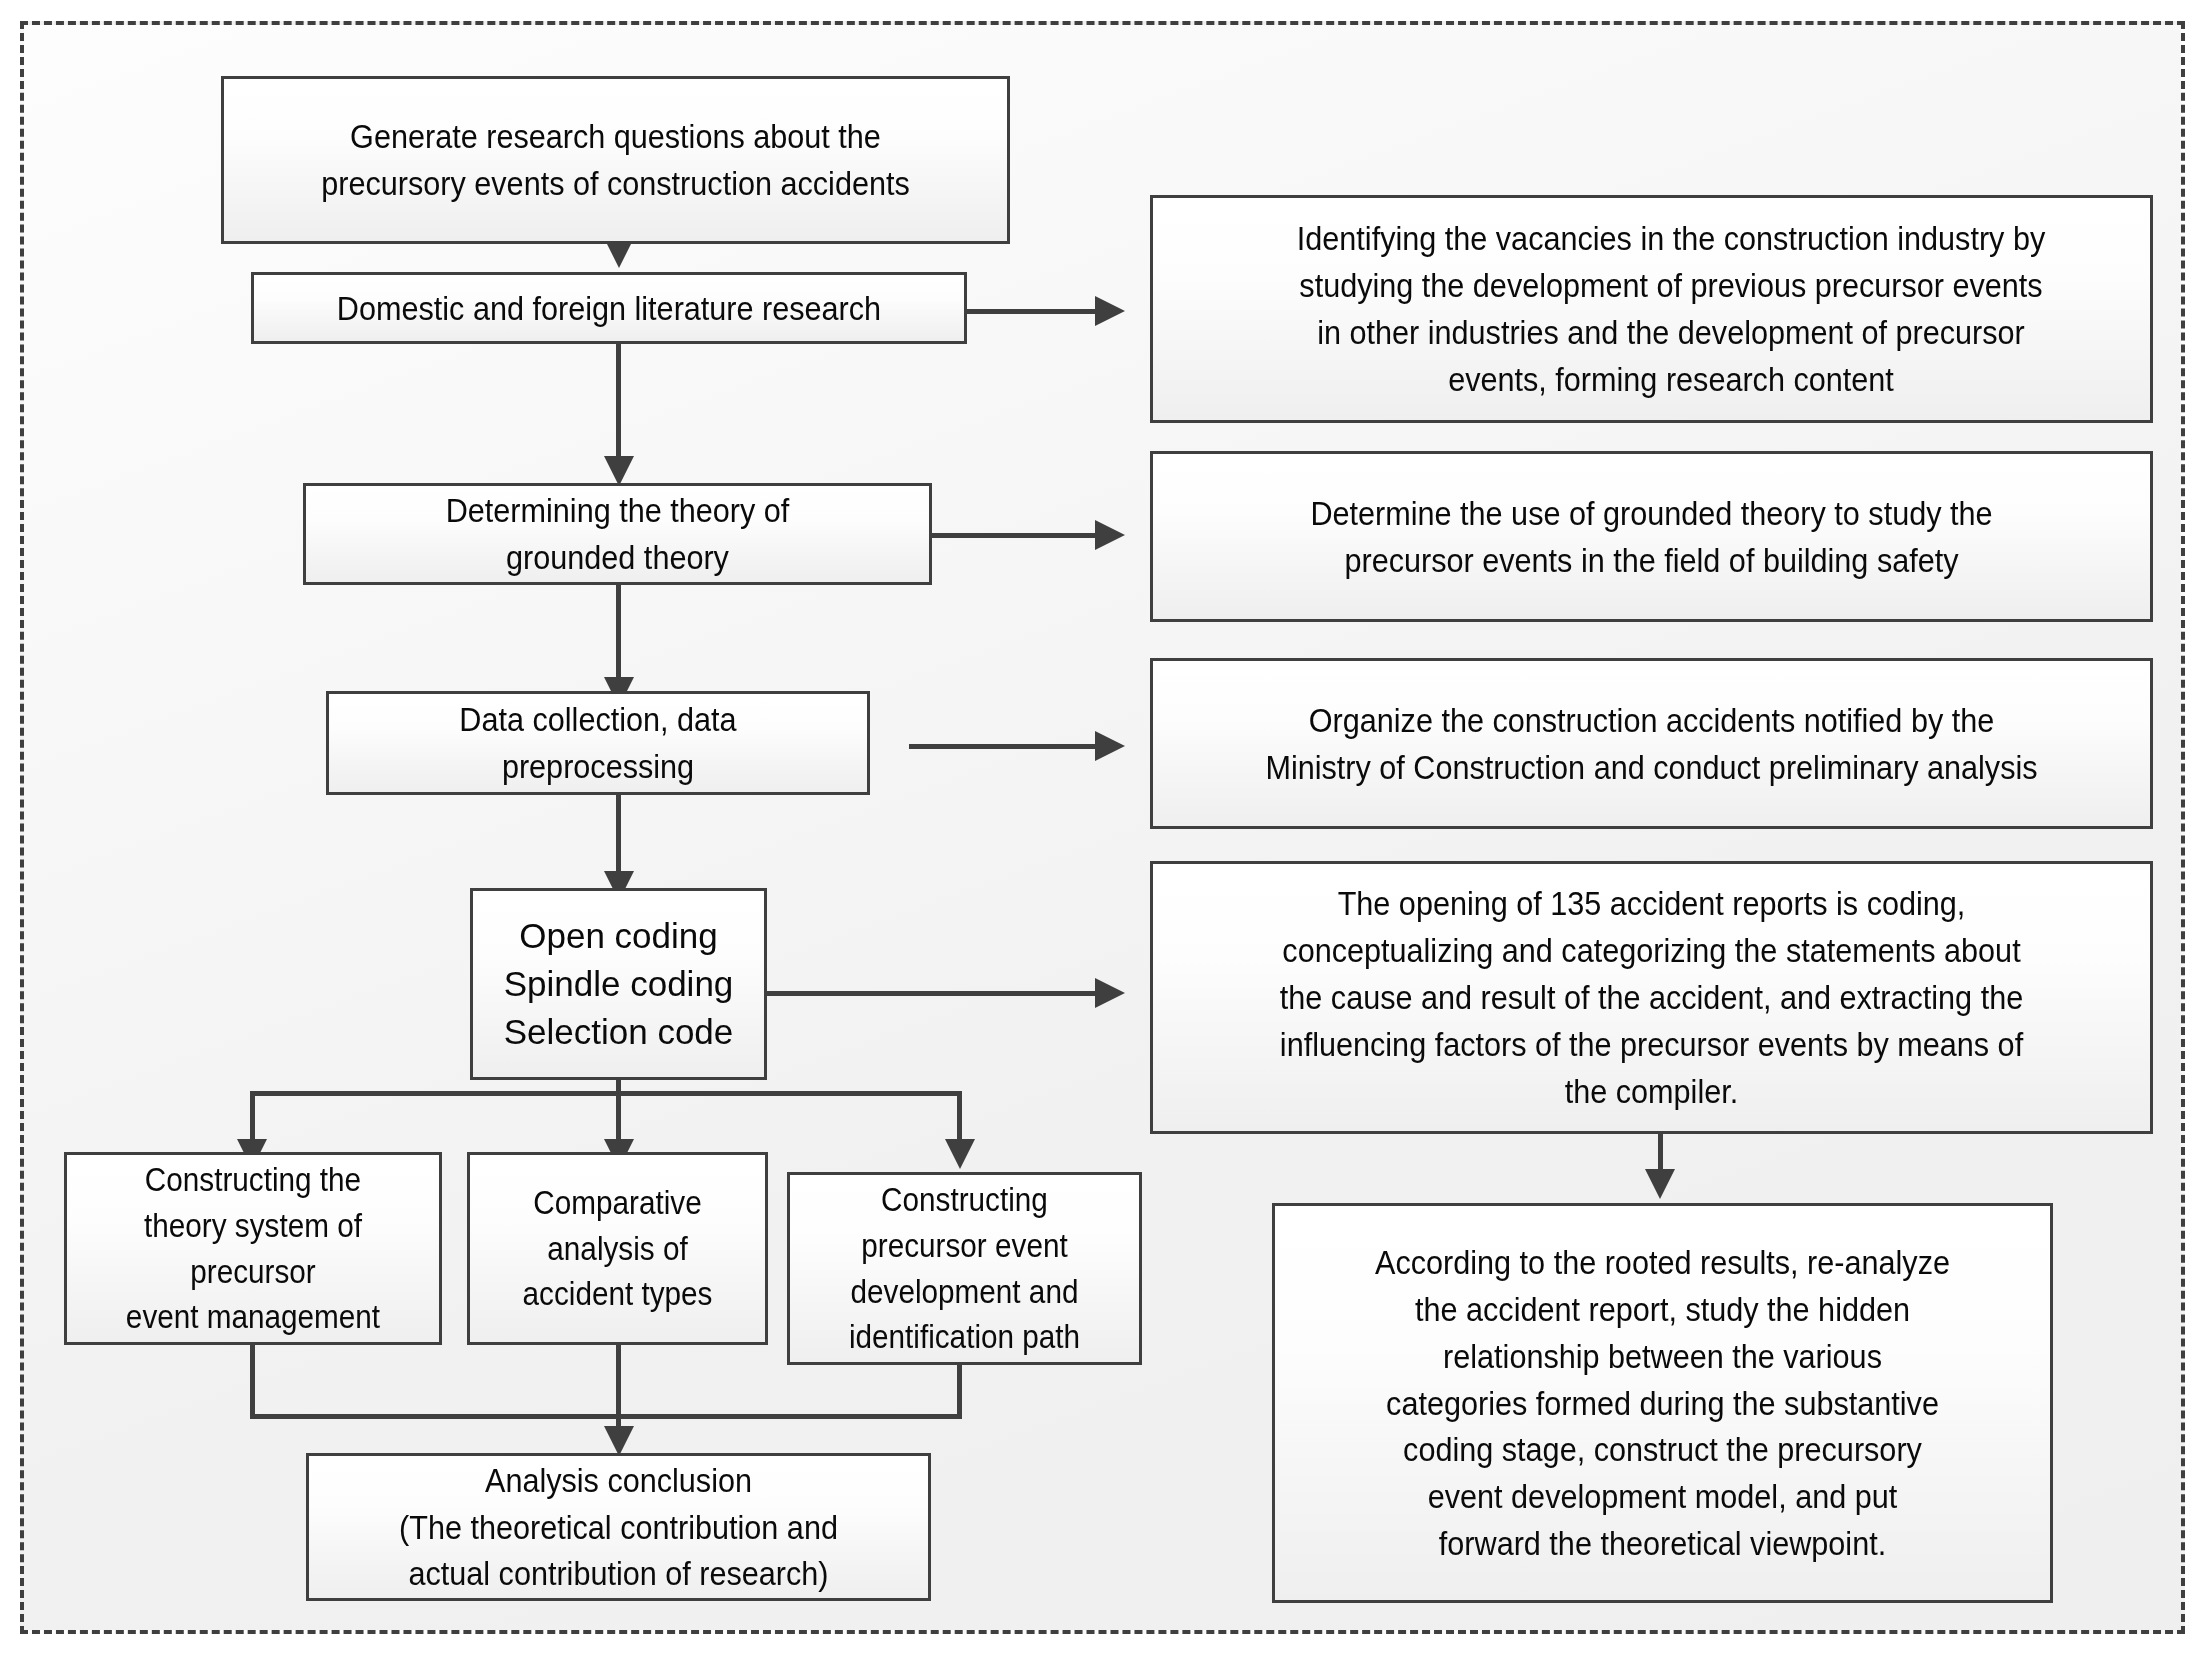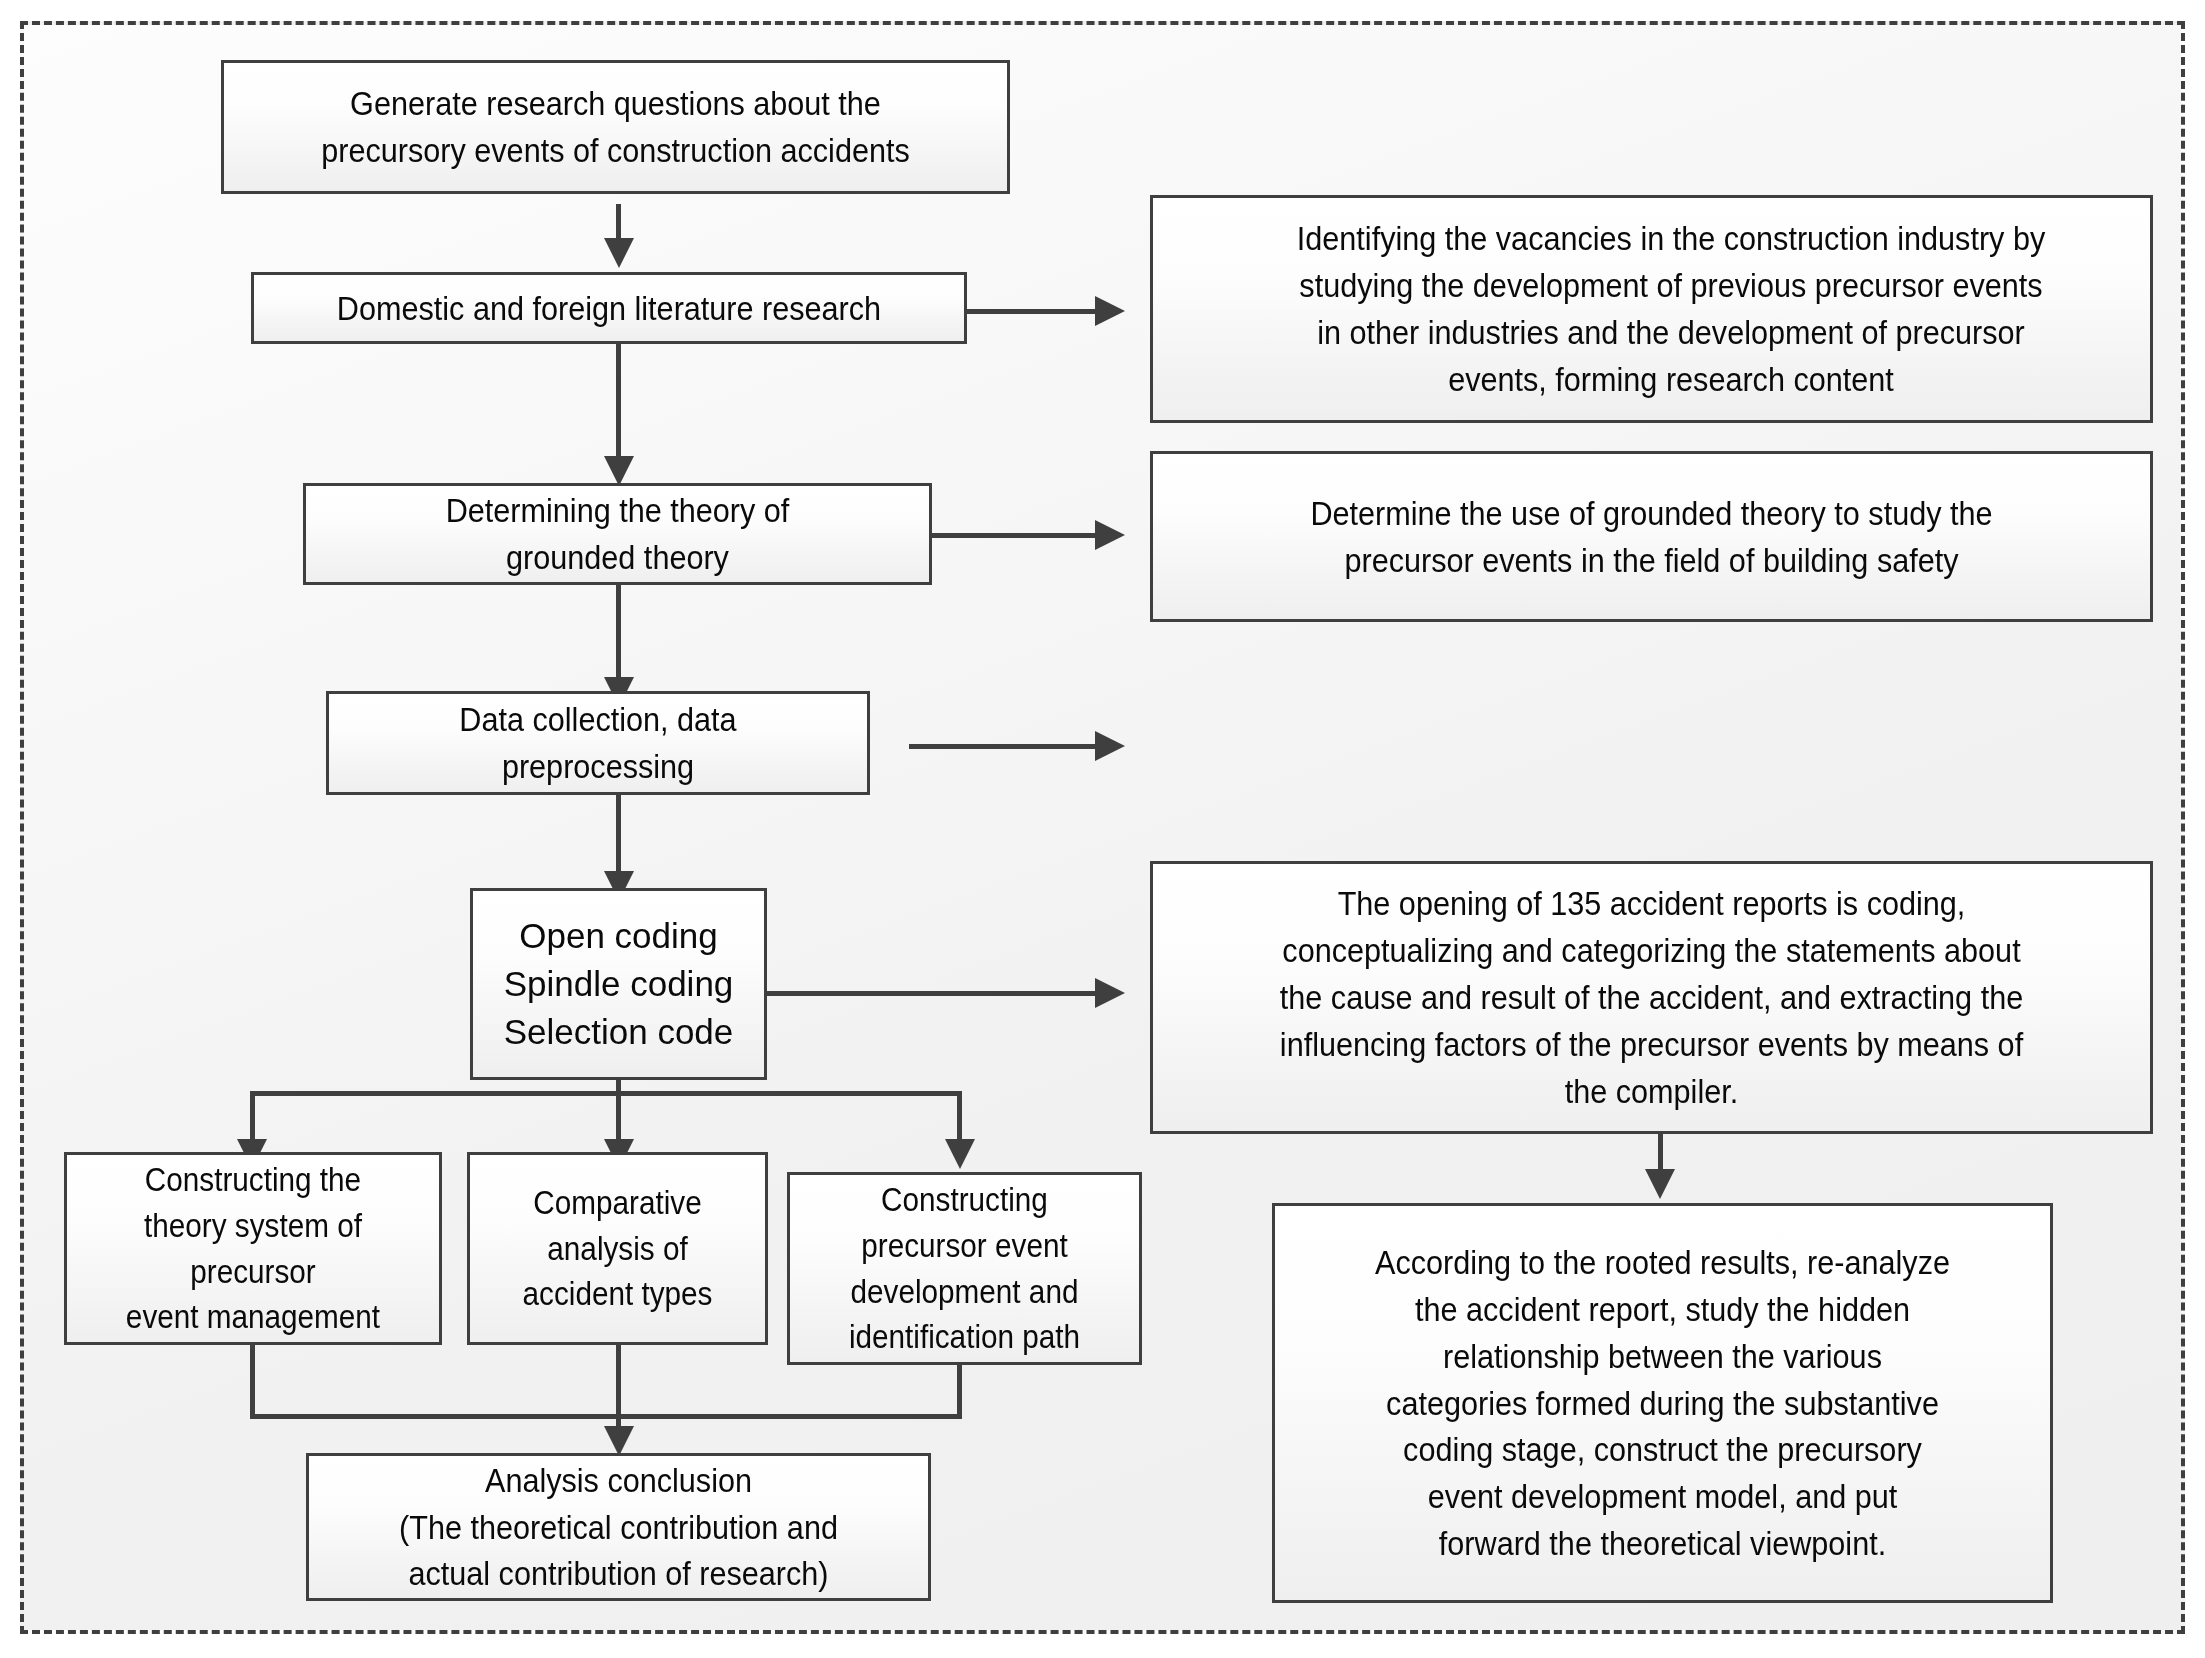--- a/index.html
+++ b/index.html
@@ -122,21 +122,21 @@
 
   <div class="ln hline" style="left:909px; top:744px; width:186px;"></div>
   <div class="arrow-r" style="left:1095px; top:731px;"></div>
 
   <div class="ln hline" style="left:767px; top:991px; width:328px;"></div>
   <div class="arrow-r" style="left:1095px; top:978px;"></div>
 
   <div class="ln vline" style="left:1658px; top:1133px; height:46px;"></div>
   <div class="arrow-d" style="left:1645px; top:1169px;"></div>
 
-  <div class="node narrow f52" style="left:221px; top:60px; width:789px; height:134px;">
+  <div class="node narrow f52" style="left:221px; top:76px; width:789px; height:168px;">
     <span class="txt">Generate research questions about the
 precursory events of construction accidents</span>
   </div>
 
   <div class="node narrow f52" style="left:251px; top:272px; width:716px; height:72px;">
     <span class="txt">Domestic and foreign literature research</span>
   </div>
 
   <div class="node narrow f52" style="left:303px; top:483px; width:629px; height:102px;">
     <span class="txt">Determining the theory of
@@ -185,20 +185,24 @@
 studying the development of previous precursor events
 in other industries and the development of precursor
 events, forming research content</span>
   </div>
 
   <div class="node narrow f52" style="left:1150px; top:451px; width:1003px; height:171px;">
     <span class="txt">Determine the use of grounded theory to study the
 precursor events in the field of building safety</span>
   </div>
 
+  <div class="node narrow f52" style="left:1150px; top:658px; width:1003px; height:171px;">
+    <span class="txt">Organize the construction accidents notified by the
+Ministry of Construction and conduct preliminary analysis</span>
+  </div>
 
   <div class="node narrow f52" style="left:1150px; top:861px; width:1003px; height:273px;">
     <span class="txt">The opening of 135 accident reports is coding,
 conceptualizing and categorizing the statements about
 the cause and result of the accident, and extracting the
 influencing factors of the precursor events by means of
 the compiler.</span>
   </div>
 
   <div class="node narrow f52" style="left:1272px; top:1203px; width:781px; height:400px;">

